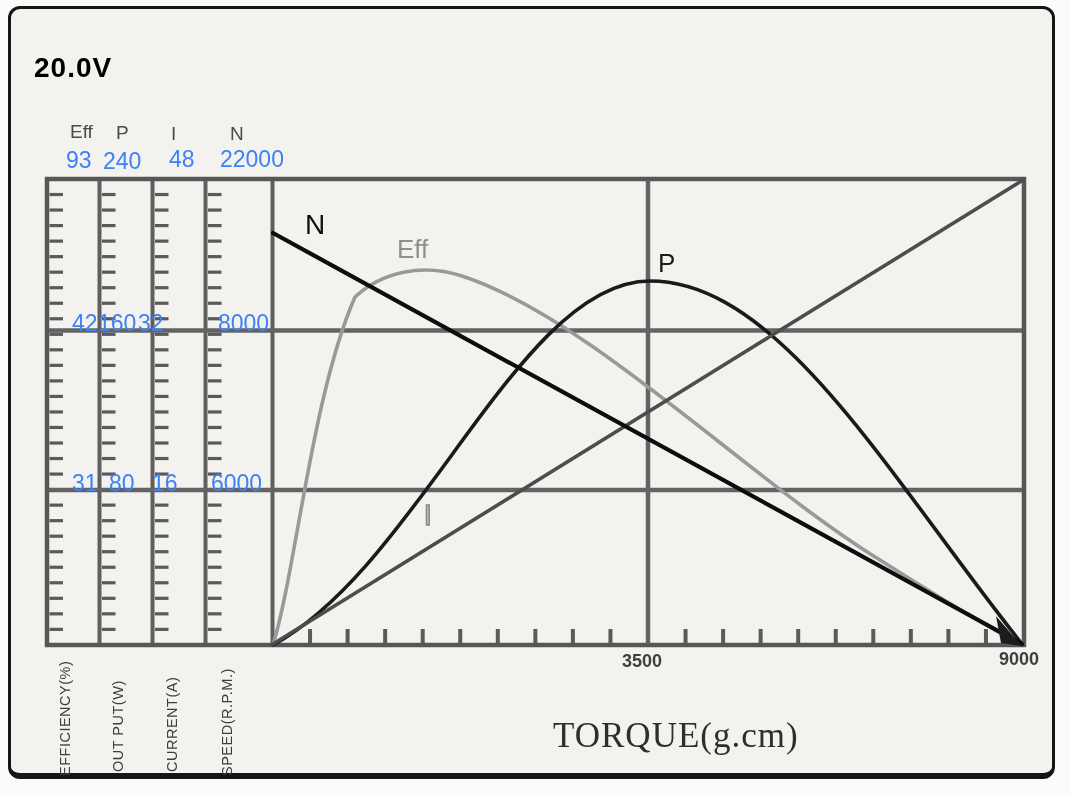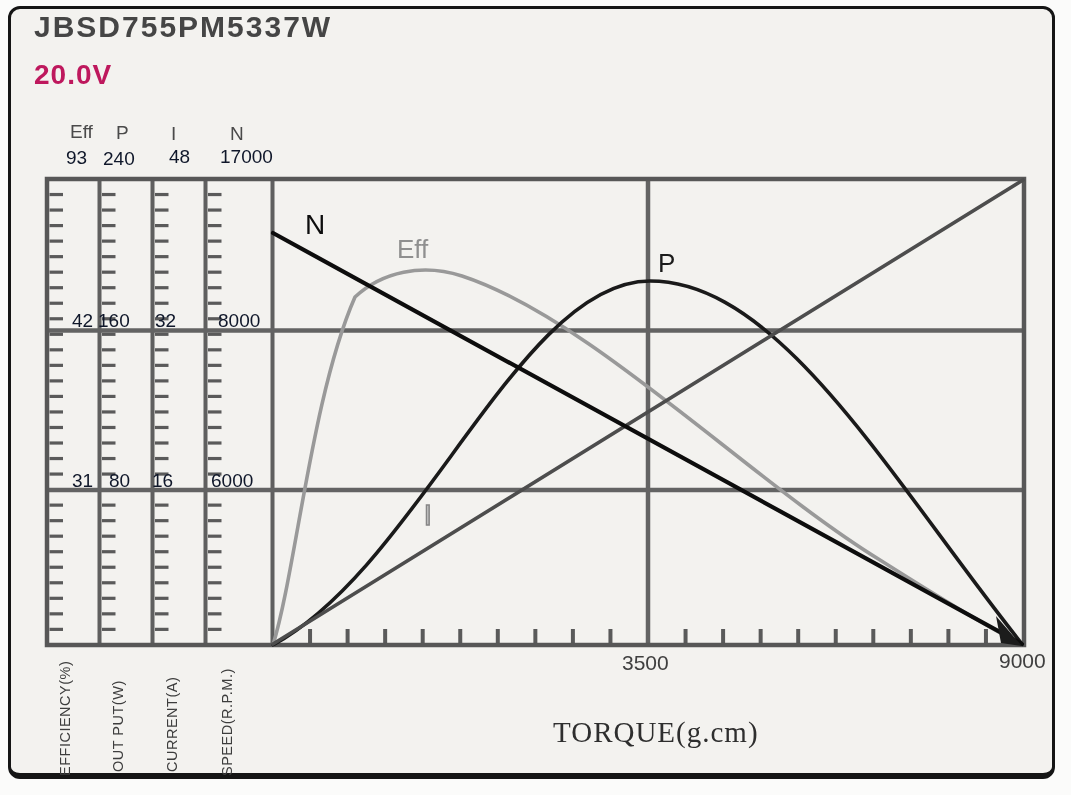--- a/index.html
+++ b/index.html
@@ -5,43 +5,42 @@
   html,body{margin:0;padding:0;background:#ffffff;}
   .stage{position:relative;width:1071px;height:795px;background:#fbfbfa;
          font-family:"Liberation Sans",sans-serif;overflow:hidden;}
   .frame{position:absolute;left:8px;top:6px;width:1047px;height:773px;
          border:3px solid #151515;border-bottom-width:6px;border-radius:12px;
          background:#f3f2ef;box-sizing:border-box;}
   .chart-svg{position:absolute;left:0;top:0;pointer-events:none;}
   .t-model{position:absolute;left:34px;top:10px;font-size:30px;font-weight:700;
            color:#454545;letter-spacing:2px;}
   .t-volt{position:absolute;left:34px;top:52px;font-size:28px;font-weight:700;
-          color:#be185d;letter-spacing:1px;margin-top:7px;}
+          color:#000000;letter-spacing:1px;}
   .axname{position:absolute;font-size:19px;color:#4a4a4a;}
-  .num{position:absolute;font-size:19px;color:#0f172a;}
-  .xnum{position:absolute;font-size:21px;color:#3f3f3f;}
-  .xtitle{position:absolute;left:553px;top:716px;font-size:29px;color:#2e2e2e;
+  .num{position:absolute;font-size:23px;color:#3b82f6;}
+  .xnum{position:absolute;font-size:18px;color:#3f3f3f;font-weight:bold;}
+  .xtitle{position:absolute;left:553px;top:716px;font-size:35px;color:#2e2e2e;
           font-family:"Liberation Serif",serif;letter-spacing:1px;}
   .vlabel{position:absolute;font-size:14.5px;color:#3d3d3d;white-space:nowrap;
           transform:rotate(-90deg);transform-origin:left top;letter-spacing:0.5px;}
   .clabel{position:absolute;font-size:26px;color:#181818;}
   .clabel-n{left:305px;top:209px;font-size:28px;color:#0d0d0d;}
   .clabel-eff{left:397px;top:234px;color:#8f8f8f;}
   .clabel-p{left:658px;top:248px;color:#1b1b1b;}
   .clabel-i{left:424px;top:501px;font-size:26px;color:#d9d9d9;
             -webkit-text-stroke:1.6px #868686;font-family:"DejaVu Sans",sans-serif;}
 </style>
 </head>
 <body>
 
 <div class="stage">
 
   <div class="frame"></div>
 
-  <div class="t-model">JBSD755PM5337W</div>
   <div class="t-volt">20.0V</div>
 
   <svg id="chart-svg" class="chart-svg" width="1071" height="795" viewBox="0 0 1071 795">
 
     <g id="col-ticks" stroke="#5a5a5a" stroke-width="3.2">
         <line x1="49.5" y1="194.53" x2="63" y2="194.53"></line>
         <line x1="49.5" y1="210.06" x2="63" y2="210.06"></line>
         <line x1="49.5" y1="225.59" x2="63" y2="225.59"></line>
         <line x1="49.5" y1="241.12" x2="63" y2="241.12"></line>
         <line x1="49.5" y1="256.65" x2="63" y2="256.65"></line>
@@ -202,25 +201,25 @@
   </svg>
 
   <div class="axname" style="left:70px;top:121px">Eff</div>
   <div class="axname" style="left:116px;top:122px">P</div>
   <div class="axname" style="left:171px;top:123px">I</div>
   <div class="axname" style="left:230px;top:123px">N</div>
 
   <div class="num" style="left:66px;top:147px">93</div>
   <div class="num" style="left:103px;top:148px">240</div>
   <div class="num" style="left:169px;top:146px">48</div>
-  <div class="num" style="left:220px;top:146px">17000</div>
+  <div class="num" style="left:220px;top:146px">22000</div>
 
   <div class="num" style="left:72px;top:310px">42</div>
   <div class="num" style="left:98px;top:310px">160</div>
-  <div class="num" style="left:155px;top:310px">32</div>
+  <div class="num" style="left:138px;top:310px">32</div>
   <div class="num" style="left:218px;top:310px">8000</div>
 
   <div class="num" style="left:72px;top:470px">31</div>
   <div class="num" style="left:109px;top:470px">80</div>
   <div class="num" style="left:152px;top:470px">16</div>
   <div class="num" style="left:211px;top:470px">6000</div>
 
   <div class="vlabel" style="left:57px;top:776px">EFFICIENCY(%)</div>
   <div class="vlabel" style="left:110px;top:772px">OUT PUT(W)</div>
   <div class="vlabel" style="left:164px;top:772px">CURRENT(A)</div>

